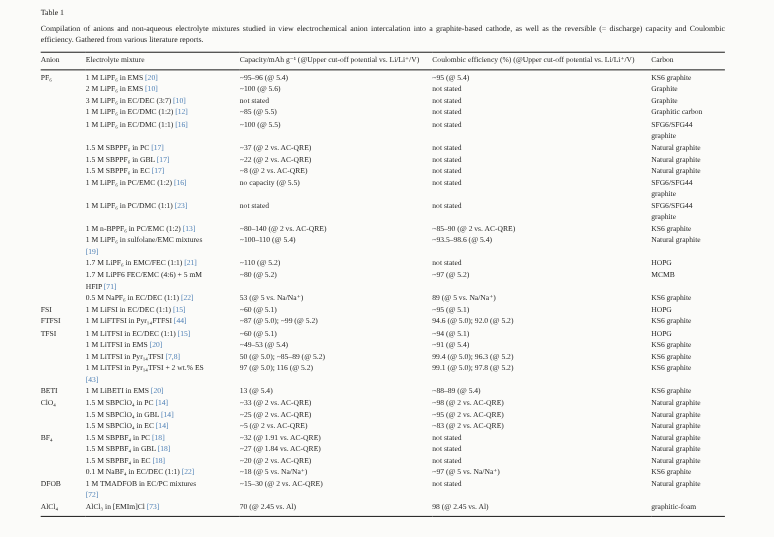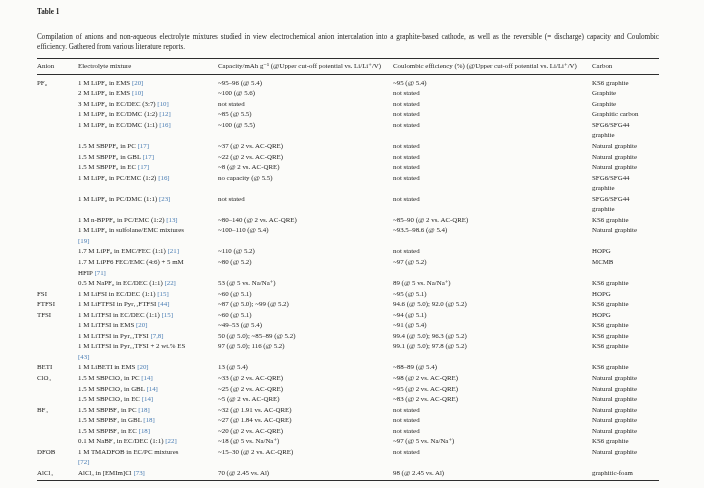--- a/index.html
+++ b/index.html
@@ -9,22 +9,22 @@
     --bg:#fbfbf9;
   }
   html,body{margin:0;padding:0;}
   body{
     width:704px;height:488px;background:var(--bg);
     font-family:"Liberation Serif","DejaVu Serif",serif;
     color:var(--text);overflow:hidden;position:relative;
     -webkit-font-smoothing:antialiased;
   }
   .content{position:absolute;left:37px;top:8px;width:622px;}
-  .table-label{font-weight:bold;font-size:7.2px;line-height:9px;}
-  .caption{font-size:7.2px;line-height:9.7px;text-align:justify;margin-top:16px;}
+  .table-label{font-weight:normal;font-size:7.2px;line-height:9px;}
+  .caption{font-size:7.2px;line-height:9.7px;text-align:justify;margin-top:5px;}
   table{
     border-collapse:collapse;table-layout:fixed;width:622px;margin-top:6px;
     border-top:1.4px solid var(--rule);
     border-bottom:1.4px solid var(--rule);
   }
   thead tr{border-bottom:1.4px solid var(--rule);}
   th{
     font-weight:normal;text-align:left;vertical-align:top;
     font-size:6.9px;line-height:8.8px;padding:3px 3px 3px 0;
   }

